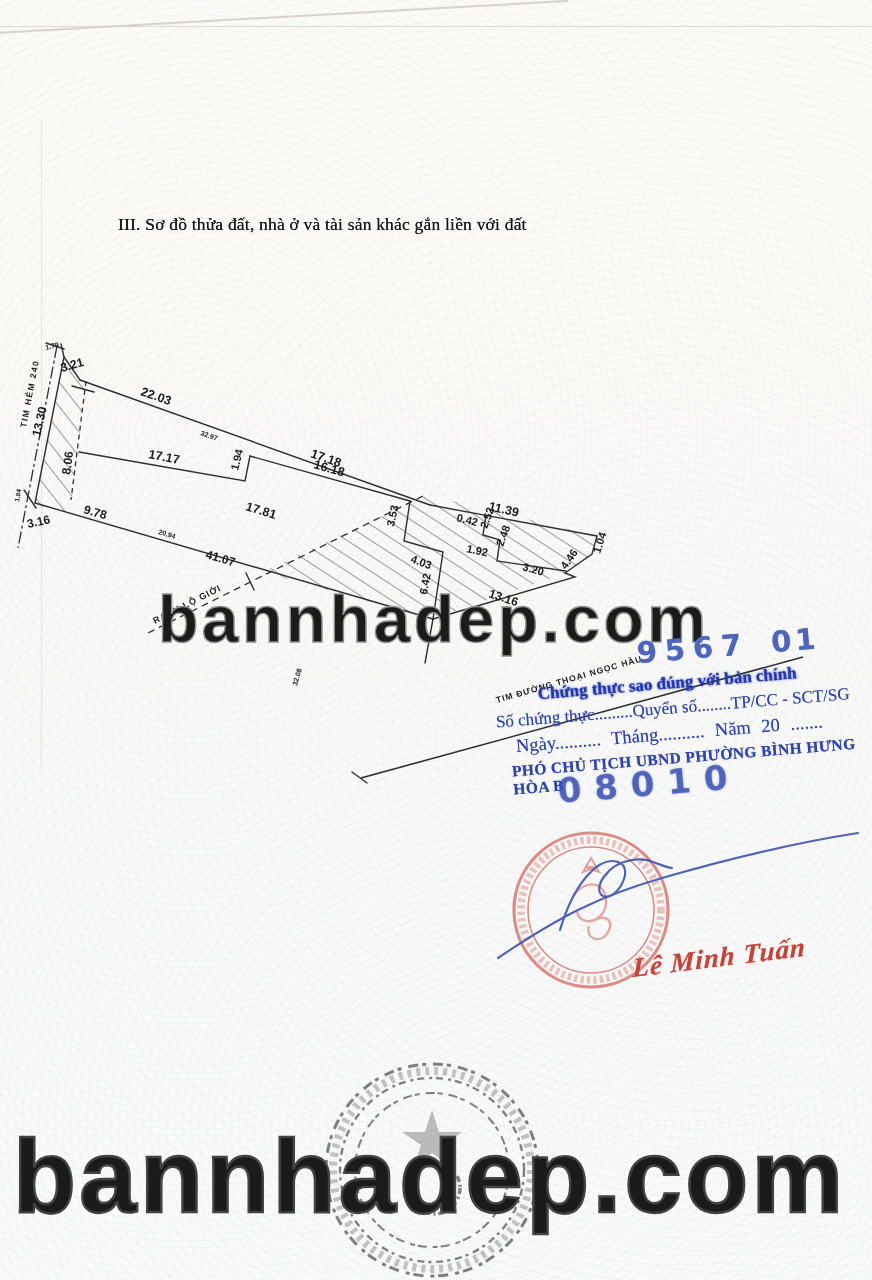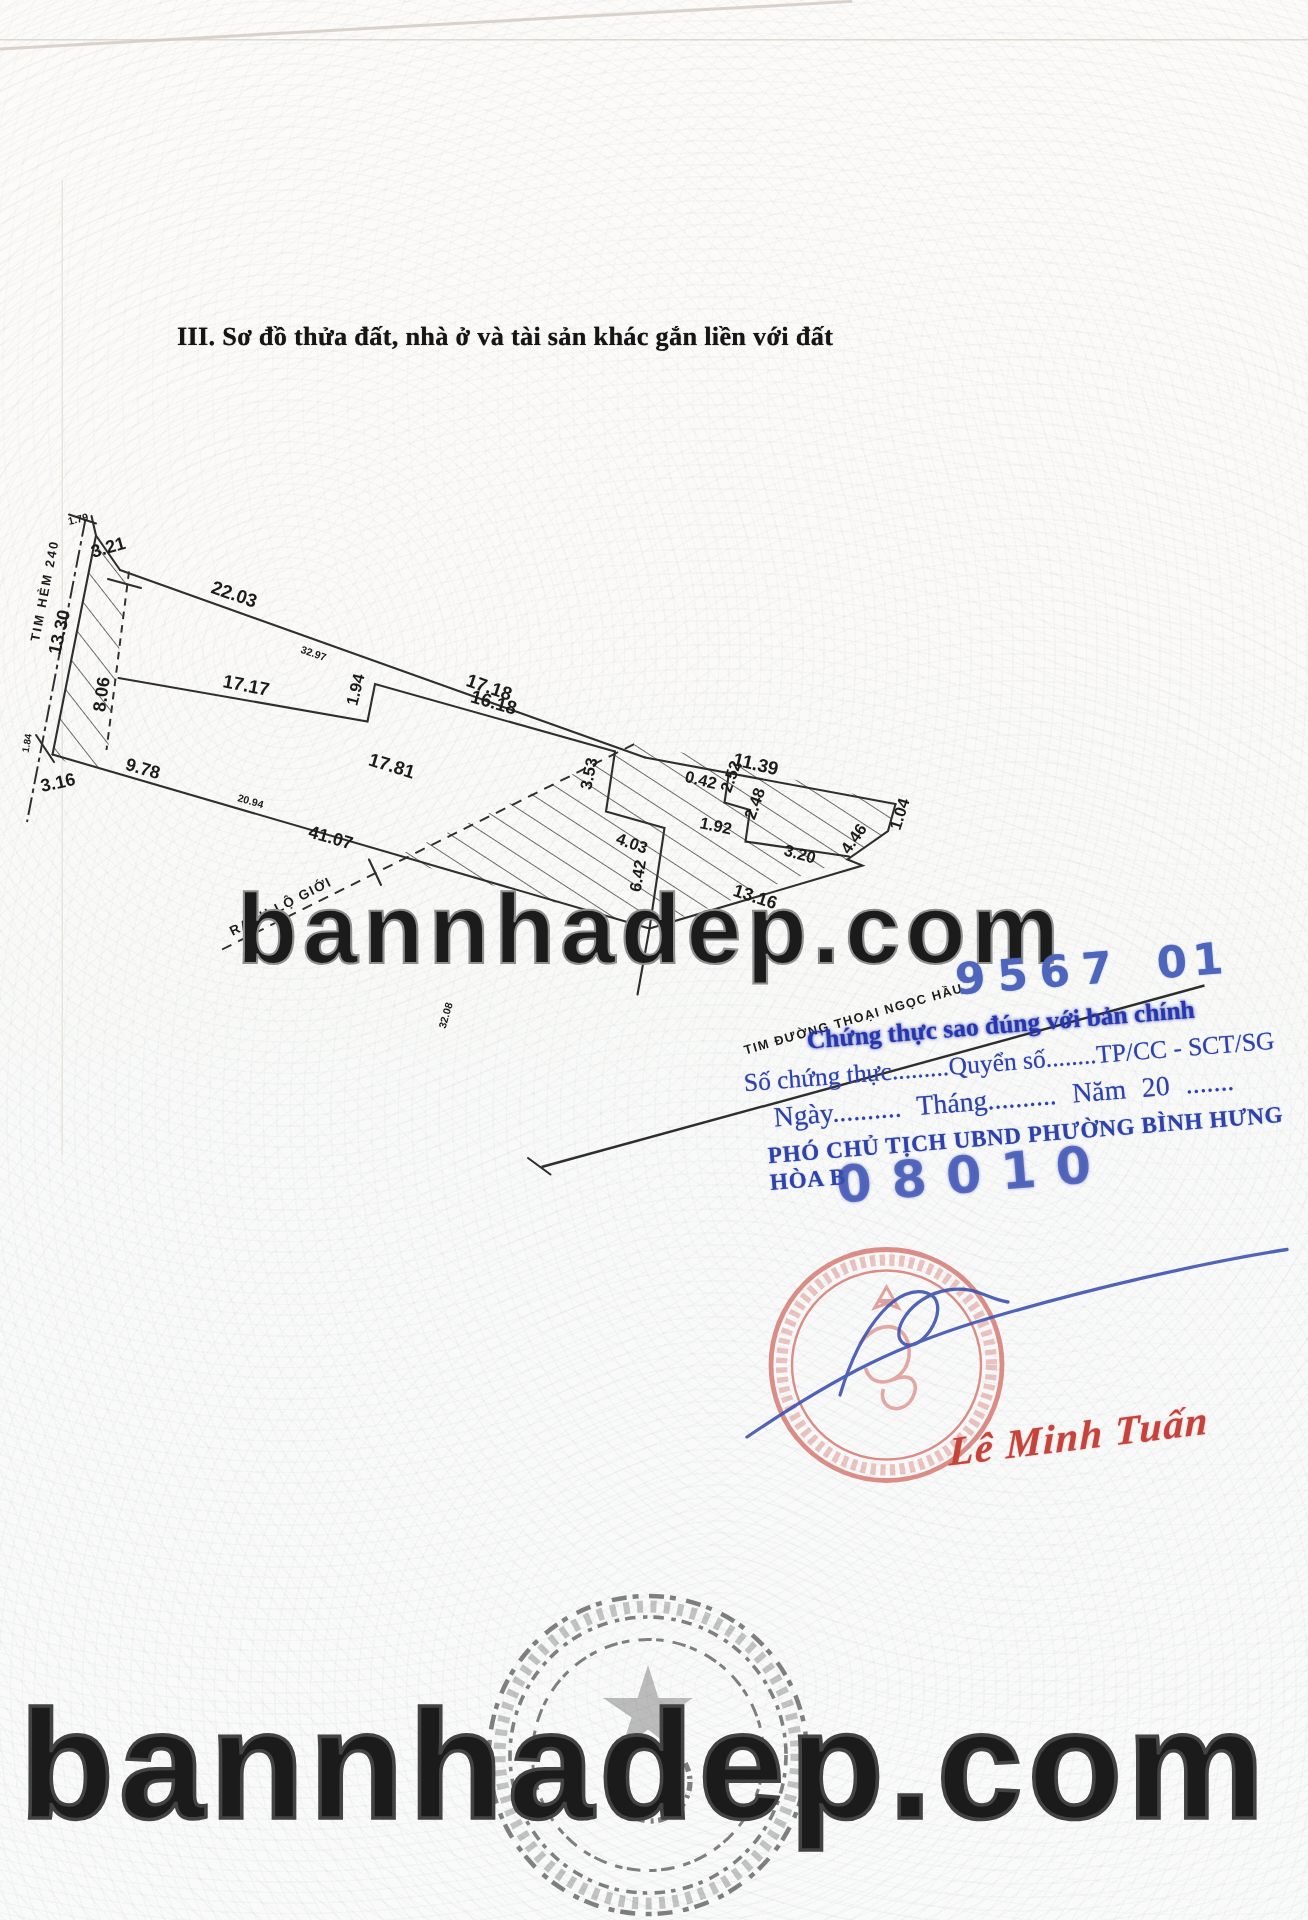--- a/index.html
+++ b/index.html
@@ -12,21 +12,21 @@
     position:absolute;inset:0;pointer-events:none;opacity:.75;
     background-image:
       repeating-radial-gradient(circle at 22% 34%, rgba(96,114,142,.05) 0 1px, transparent 1px 7px),
       repeating-radial-gradient(circle at 78% 58%, rgba(96,114,142,.05) 0 1px, transparent 1px 9px),
       repeating-radial-gradient(circle at 55% 88%, rgba(96,114,142,.05) 0 1px, transparent 1px 8px),
       repeating-radial-gradient(circle at 92% 20%, rgba(96,114,142,.04) 0 1px, transparent 1px 10px);
   }
   .scanline{position:absolute;background:#d2cbc2;pointer-events:none;}
   .title{
     position:absolute;left:118px;top:214px;
-    font-family:"Liberation Serif",serif;font-weight:700;font-size:17.5px;color:#151515;
+    font-family:"Liberation Serif",serif;font-weight:400;font-size:17.5px;color:#151515;
     letter-spacing:.2px;text-shadow:0 0 .5px #333;
   }
   svg{position:absolute;}
   svg text{font-family:"Liberation Sans",sans-serif;font-weight:700;fill:#1b1b1b;}
   .cert{
     position:absolute;left:488px;top:648px;width:390px;
     transform:rotate(-4.6deg);transform-origin:left top;
     color:#2e42ab;font-family:"Liberation Serif",serif;
   }
   .cert-number{

